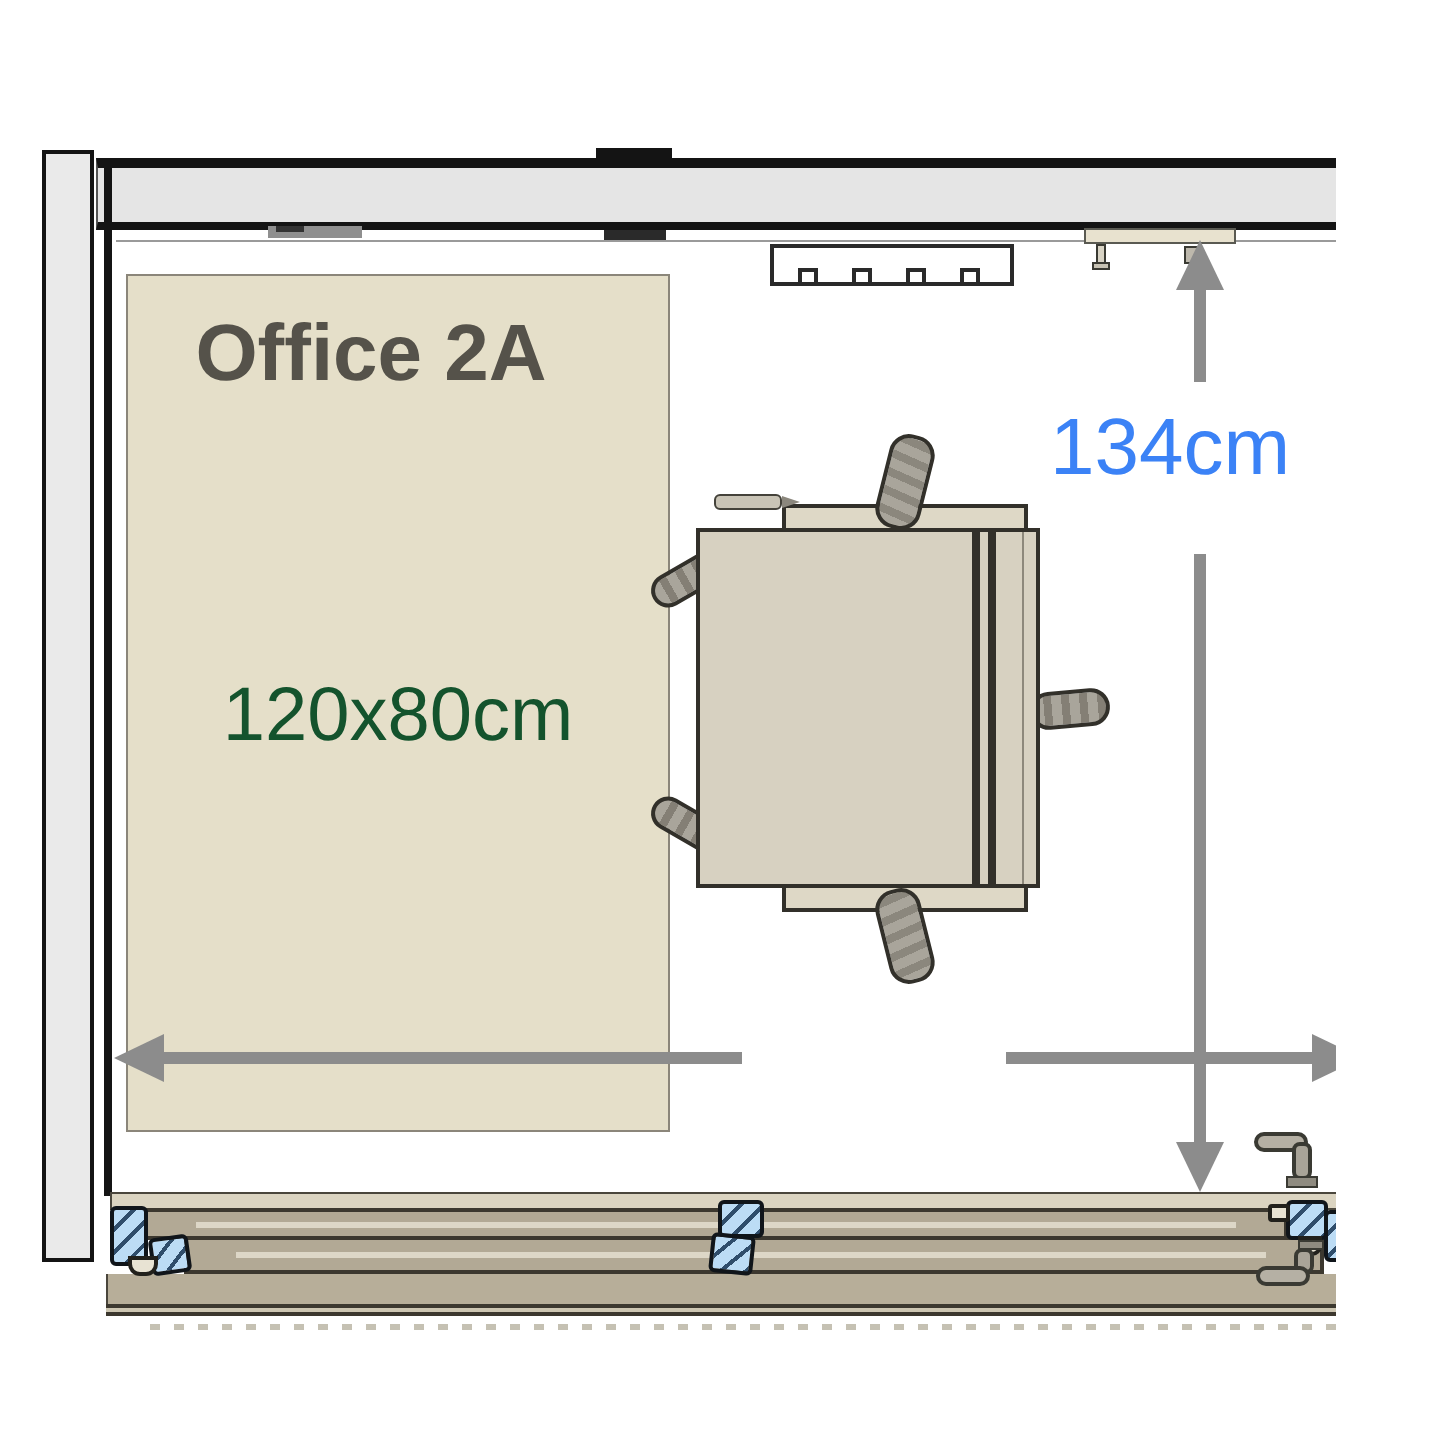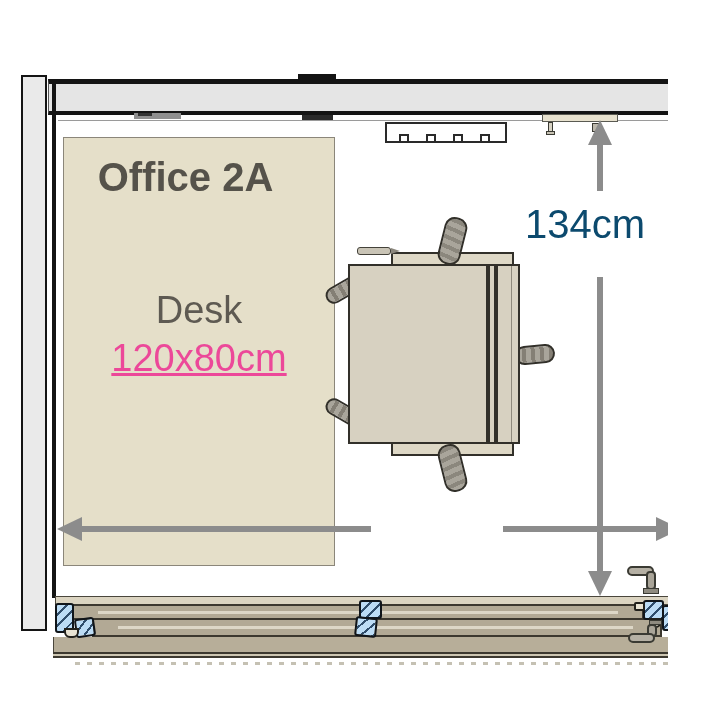--- a/index.html
+++ b/index.html
@@ -2,21 +2,21 @@
 <html><head>
 <meta charset="utf-8">
 <style>
   html,body{margin:0;padding:0;background:#ffffff;}
   #canvas{position:relative;width:668px;height:720px;background:#ffffff;overflow:hidden;
           font-family:"Liberation Sans", sans-serif;}
   .a{position:absolute;box-sizing:border-box;}
   .hatch{background:repeating-linear-gradient(135deg,#bcdcf5 0 6px,#2f4d6b 6px 8px);
          border:2px solid #10151a;border-radius:3px;}
   .tube{border:2px solid #32302a;border-radius:10px;}
-  .txt{color:#0c4a6e;font-size:40px;line-height:44px;text-align:center;white-space:nowrap;}
+  .txt{color:#3b82f6;font-size:40px;line-height:44px;text-align:center;white-space:nowrap;}
   .keeper{background:#e8e3d3;border:2px solid #22211c;border-radius:2px;}
 </style>
 </head>
 <body>
 
 <div id="canvas">
 
   <div class="a" style="left:21px;top:75px;width:26px;height:556px;background:#eaeaea;border:2px solid #141414;"></div>
   <div class="a" style="left:686px;top:76px;width:26px;height:554px;background:#eaeaea;border:2px solid #141414;"></div>
   <div class="a" style="left:48px;top:79px;width:637px;height:36px;background:#e5e5e5;border-top:5px solid #141414;border-bottom:4px solid #141414;border-left:1px solid #555;border-right:1px solid #555;"></div>
@@ -24,22 +24,21 @@
   <div class="a" style="left:52px;top:84px;width:4px;height:514px;background:#141414;"></div>
   <div class="a" style="left:677px;top:114px;width:4px;height:484px;background:#141414;"></div>
   <div class="a" style="left:58px;top:120px;width:618px;height:1px;background:#9a9a9a;"></div>
   <div class="a" style="left:671px;top:120px;width:1px;height:477px;background:#9a9a9a;"></div>
   <div class="a" style="left:302px;top:115px;width:31px;height:5px;background:#2a2a2a;"></div>
   <div class="a" style="left:134px;top:113px;width:47px;height:6px;background:#8f8f8f;"></div>
   <div class="a" style="left:138px;top:113px;width:14px;height:3px;background:#333;"></div>
 
   <div class="a" style="left:63px;top:137px;width:272px;height:429px;background:#e5dfc9;border:1px solid #8b867a;"></div>
   <div class="a txt" style="left:78px;top:155px;width:215px;font-weight:bold;color:#55524a;">Office 2A</div>
-  <div class="a txt" style="left:67px;top:288px;width:264px;font-size:38px;color:#5e5a52;">Desk</div>
-  <div class="a txt" style="left:67px;top:336px;width:264px;font-size:38px;color:#ec4899;text-decoration:underline;">120x80cm</div>
+  <div class="a txt" style="left:67px;top:336px;width:264px;font-size:38px;color:#14532d;">120x80cm</div>
 
   <div class="a" style="left:385px;top:122px;width:122px;height:21px;background:#ffffff;border:2px solid #2a2a2a;">
     <div class="a" style="left:12px;bottom:0;width:10px;height:7px;background:#fff;border:2px solid #2a2a2a;border-bottom:none;"></div>
     <div class="a" style="left:39px;bottom:0;width:10px;height:7px;background:#fff;border:2px solid #2a2a2a;border-bottom:none;"></div>
     <div class="a" style="left:66px;bottom:0;width:10px;height:7px;background:#fff;border:2px solid #2a2a2a;border-bottom:none;"></div>
     <div class="a" style="left:93px;bottom:0;width:10px;height:7px;background:#fff;border:2px solid #2a2a2a;border-bottom:none;"></div>
   </div>
 
   <div class="a" style="left:542px;top:114px;width:76px;height:8px;background:#e8e2cf;border:1px solid #5a5a52;"></div>
   <div class="a" style="left:548px;top:122px;width:5px;height:11px;background:#d8d3c4;border:1px solid #3a3a33;"></div>

